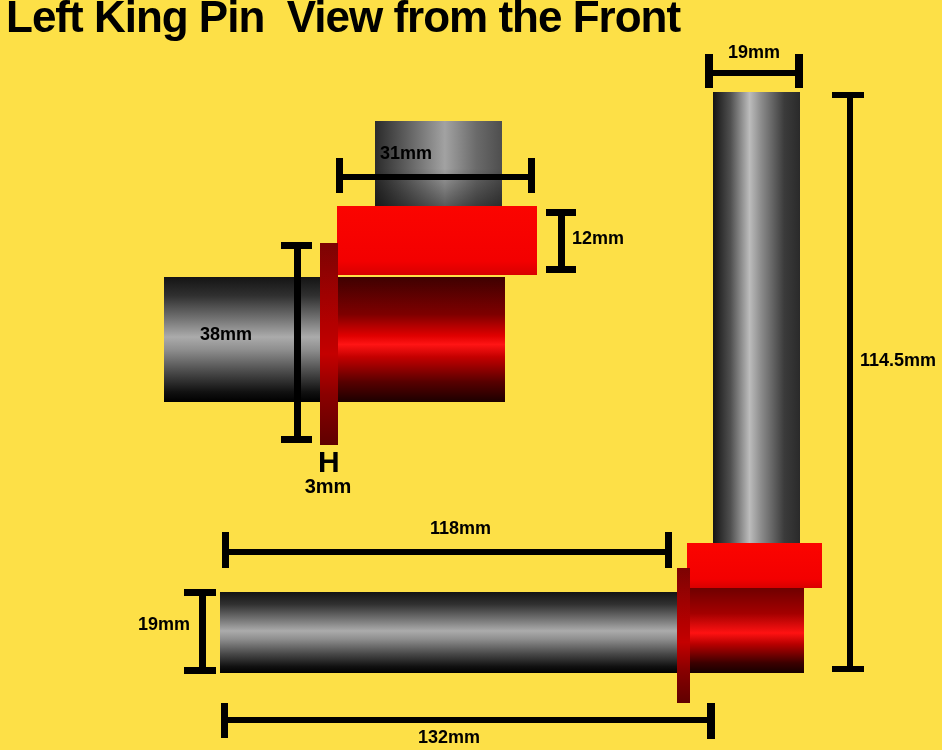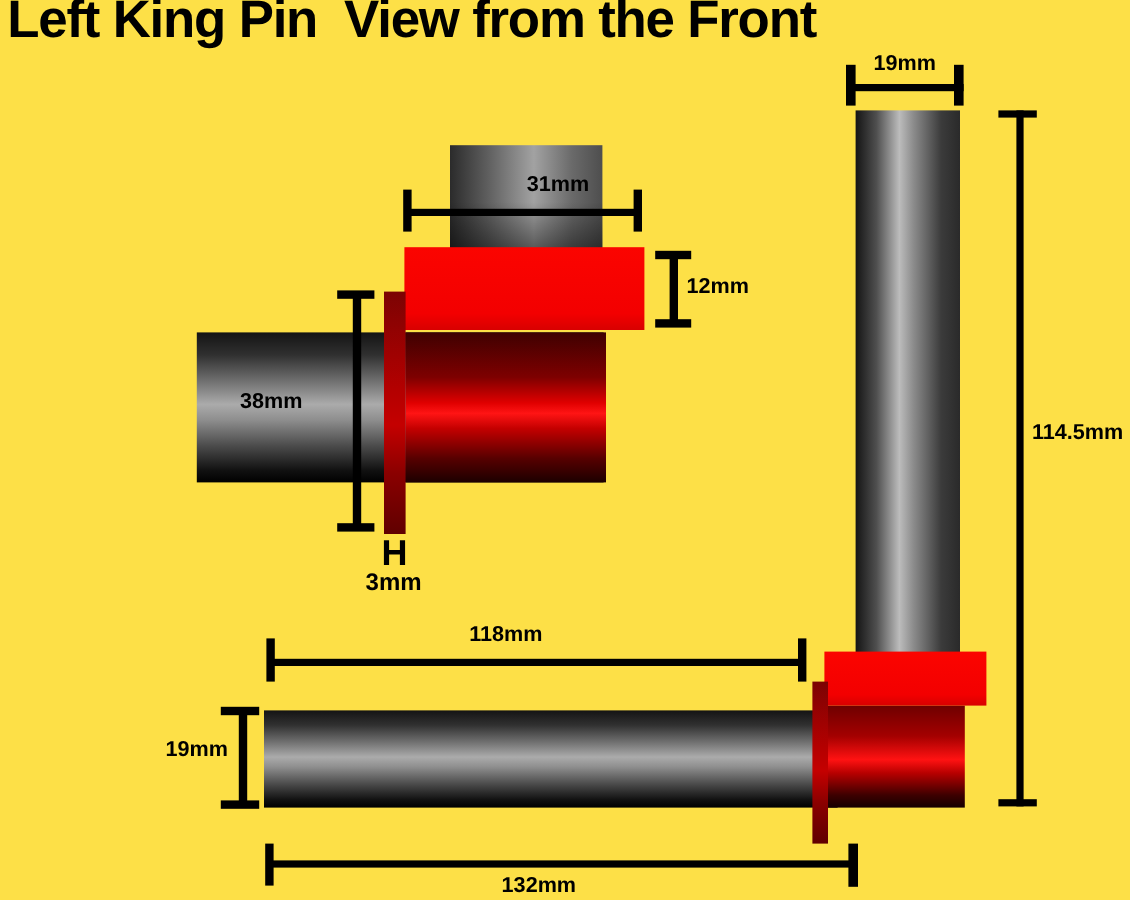--- a/index.html
+++ b/index.html
@@ -54,21 +54,21 @@
 
   <h1 class="title">Left King Pin  View from the Front</h1>
 
   <div class="part cyl-stub" style="left:375px;top:121px;width:127px;height:86px"></div>
   <div class="part cyl-h" style="left:164px;top:277px;width:339px;height:125px"></div>
   <div class="part cyl-red" style="left:338px;top:277px;width:167px;height:125px"></div>
   <div class="part red-flat" style="left:337px;top:206px;width:200px;height:69px"></div>
   <div class="part red-flange" style="left:320px;top:243px;width:18px;height:202px"></div>
 
   <div>
-    <div class="dlabel" style="left:397px;top:144px;width:94px;text-align:right">31mm</div>
+    <div class="dlabel" style="left:380px;top:144px;width:94px;text-align:left">31mm</div>
     <div class="dl" style="left:337px;top:174px;width:198px;height:6px"></div>
     <div class="dl" style="left:336px;top:158px;width:7px;height:35px"></div>
     <div class="dl" style="left:528px;top:158px;width:7px;height:35px"></div>
   </div>
 
   <div>
     <div class="dl" style="left:558px;top:211px;width:7px;height:60px"></div>
     <div class="dl" style="left:546px;top:209px;width:30px;height:7px"></div>
     <div class="dl" style="left:546px;top:266px;width:30px;height:7px"></div>
     <div class="dlabel" style="left:572px;top:229px">12mm</div>
@@ -101,21 +101,21 @@
     <div class="dl" style="left:832px;top:666px;width:32px;height:6px"></div>
     <div class="dlabel" style="left:860px;top:351px">114.5mm</div>
   </div>
 
   <div class="part cyl-h" style="left:220px;top:592px;width:478px;height:81px"></div>
   <div class="part cyl-red-b" style="left:690px;top:588px;width:114px;height:85px"></div>
   <div class="part red-flat" style="left:687px;top:543px;width:135px;height:45px"></div>
   <div class="part red-flange" style="left:677px;top:568px;width:13px;height:135px"></div>
 
   <div>
-    <div class="dlabel" style="left:391px;top:519px;width:100px;text-align:left">118mm</div>
+    <div class="dlabel" style="left:391px;top:519px;width:100px;text-align:right">118mm</div>
     <div class="dl" style="left:225px;top:549px;width:444px;height:6px"></div>
     <div class="dl" style="left:222px;top:532px;width:7px;height:36px"></div>
     <div class="dl" style="left:665px;top:532px;width:7px;height:36px"></div>
   </div>
 
   <div>
     <div class="dlabel" style="left:108px;top:615px;width:82px;text-align:right">19mm</div>
     <div class="dl" style="left:199px;top:591px;width:7px;height:81px"></div>
     <div class="dl" style="left:184px;top:589px;width:32px;height:7px"></div>
     <div class="dl" style="left:184px;top:667px;width:32px;height:7px"></div>

